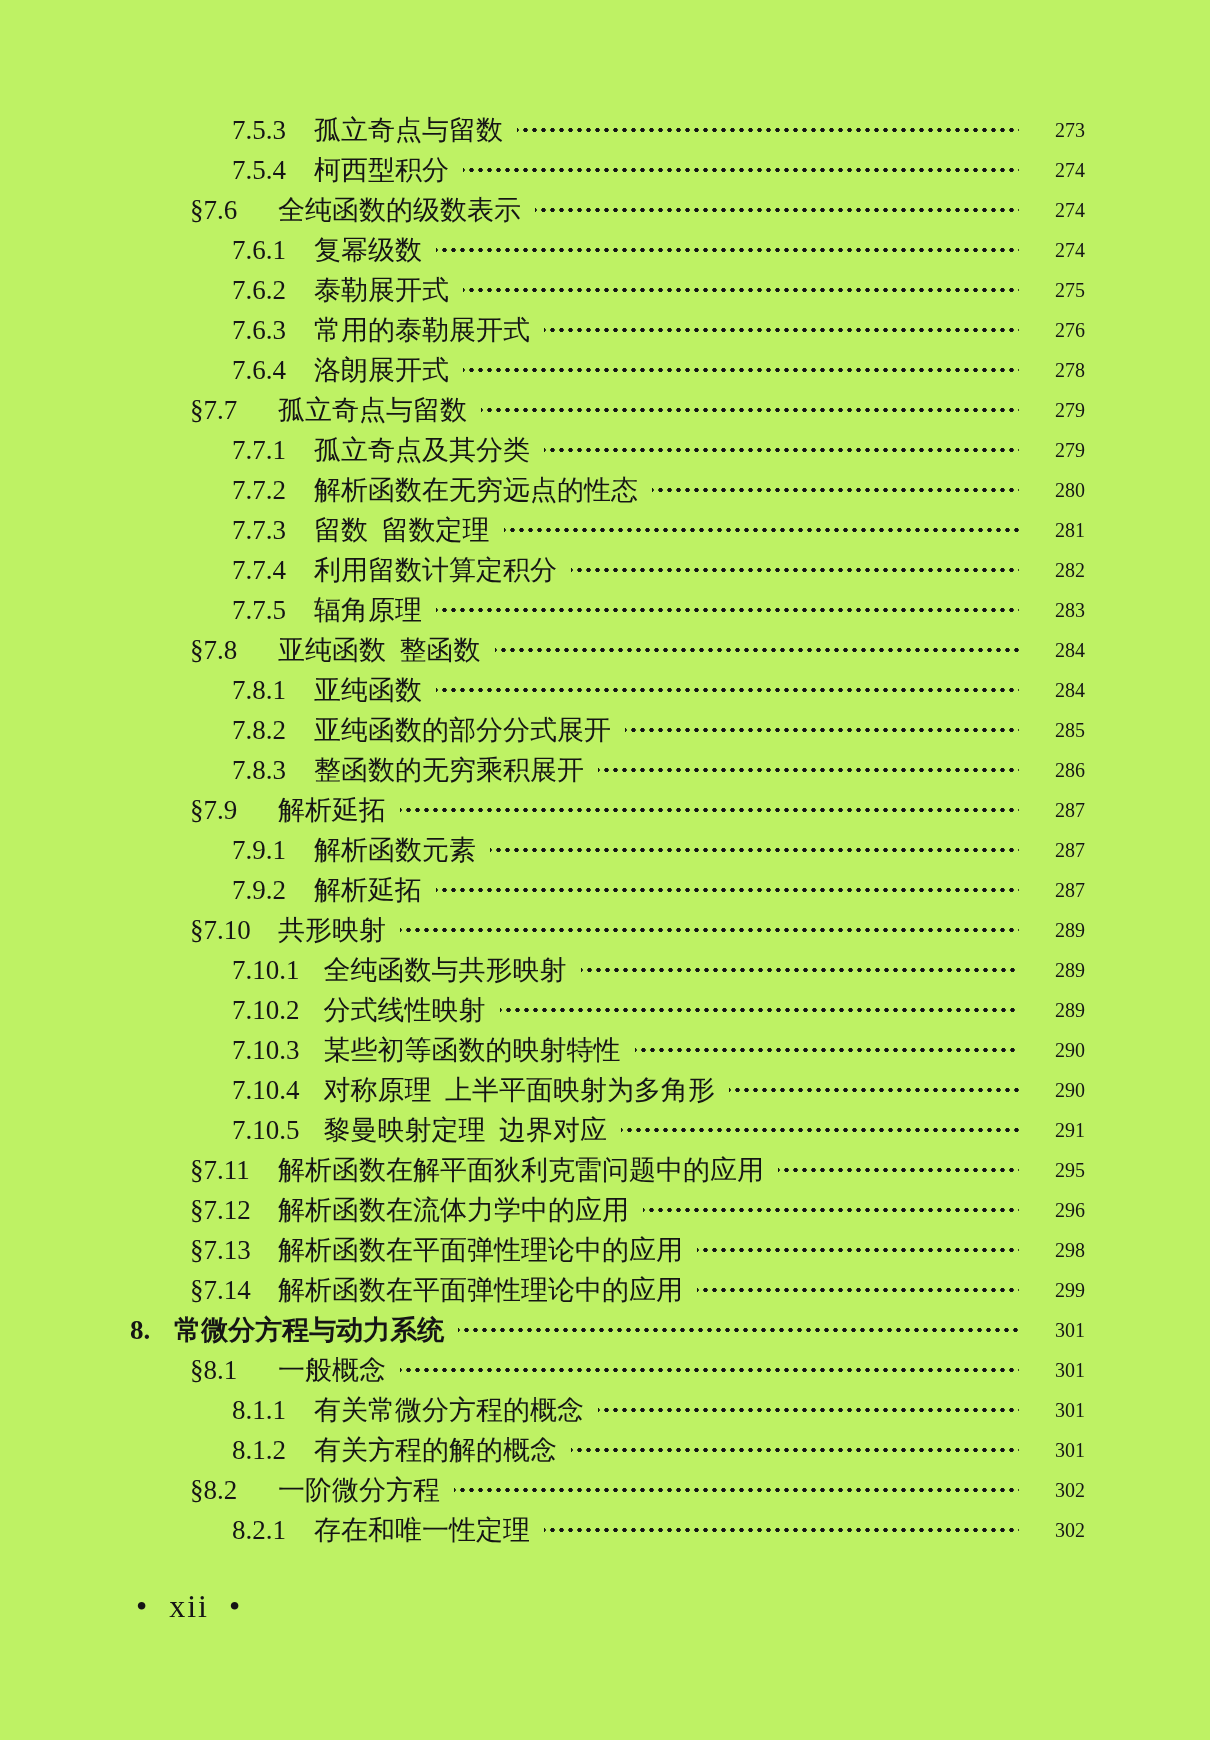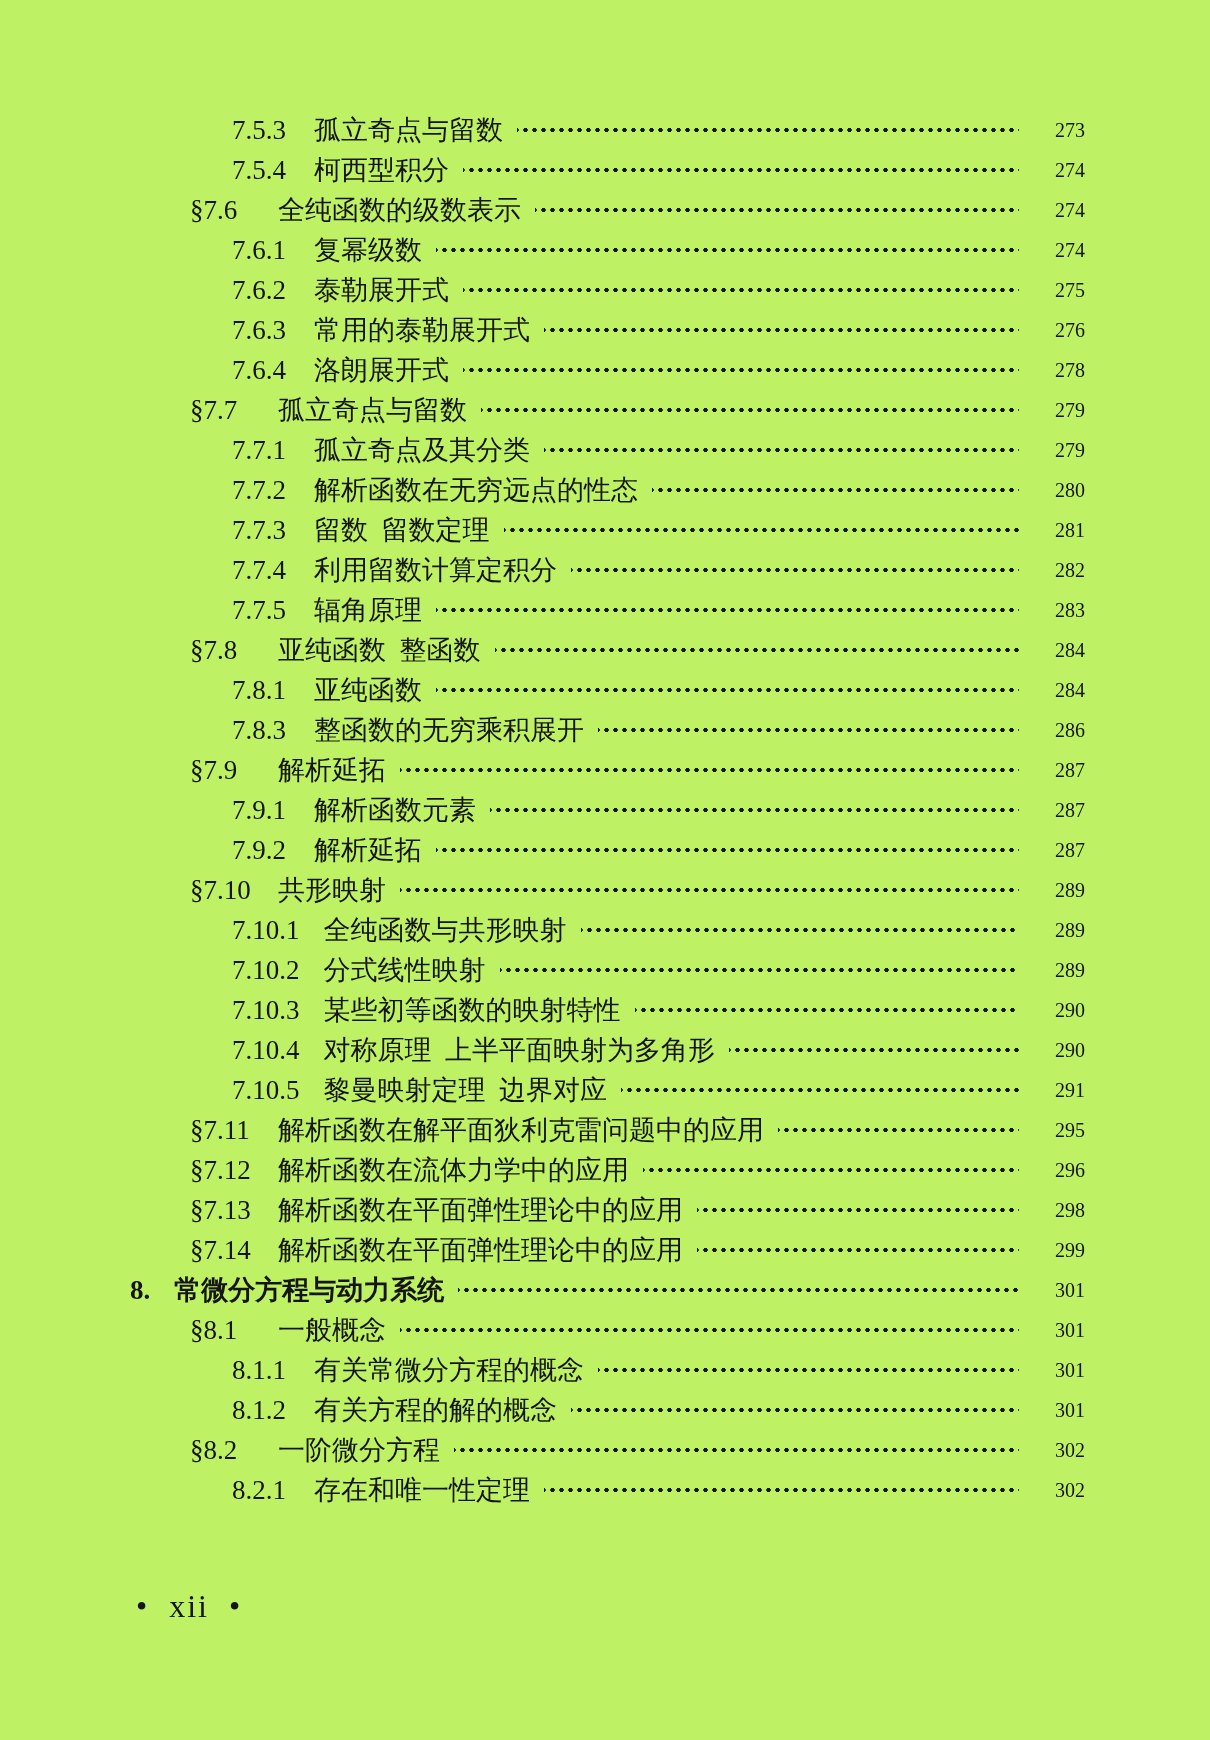--- a/index.html
+++ b/index.html
@@ -144,20 +144,26 @@
     <div class="leader"></div>
     <span class="pagenum">284</span>
   </div>
       <div class="row sub">
     <span class="num">7.8.1</span>
     <span class="title">亚纯函数</span>
     <div class="leader"></div>
     <span class="pagenum">284</span>
   </div>
       <div class="row sub">
+    <span class="num">7.8.2</span>
+    <span class="title">亚纯函数的部分分式展开</span>
+    <div class="leader"></div>
+    <span class="pagenum">285</span>
+  </div>
+      <div class="row sub">
     <span class="num">7.8.3</span>
     <span class="title">整函数的无穷乘积展开</span>
     <div class="leader"></div>
     <span class="pagenum">286</span>
   </div>
       <div class="row sec">
     <span class="num">§7.9</span>
     <span class="title">解析延拓</span>
     <div class="leader"></div>
     <span class="pagenum">287</span>

